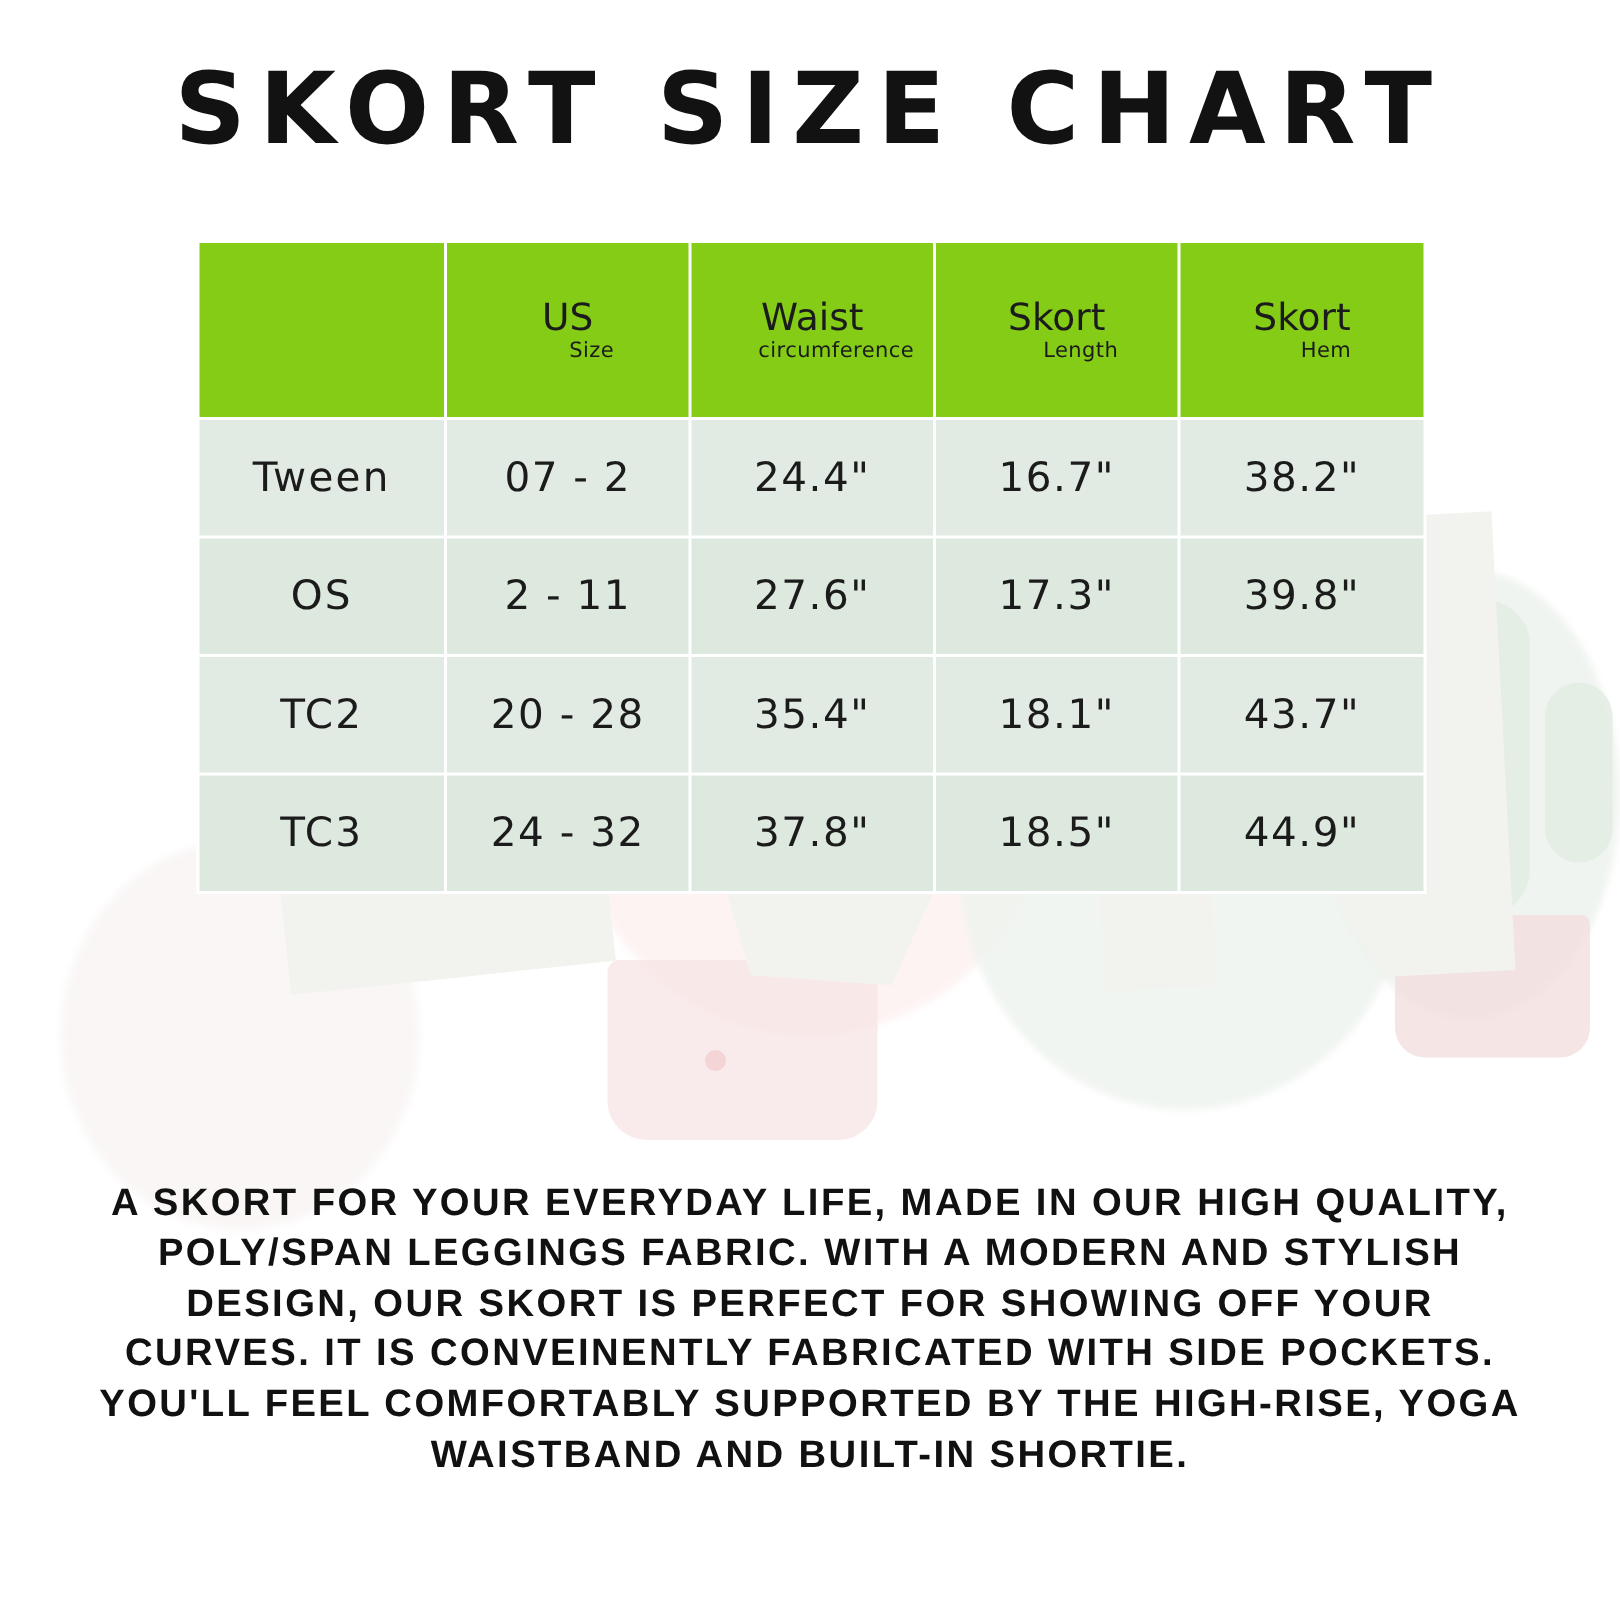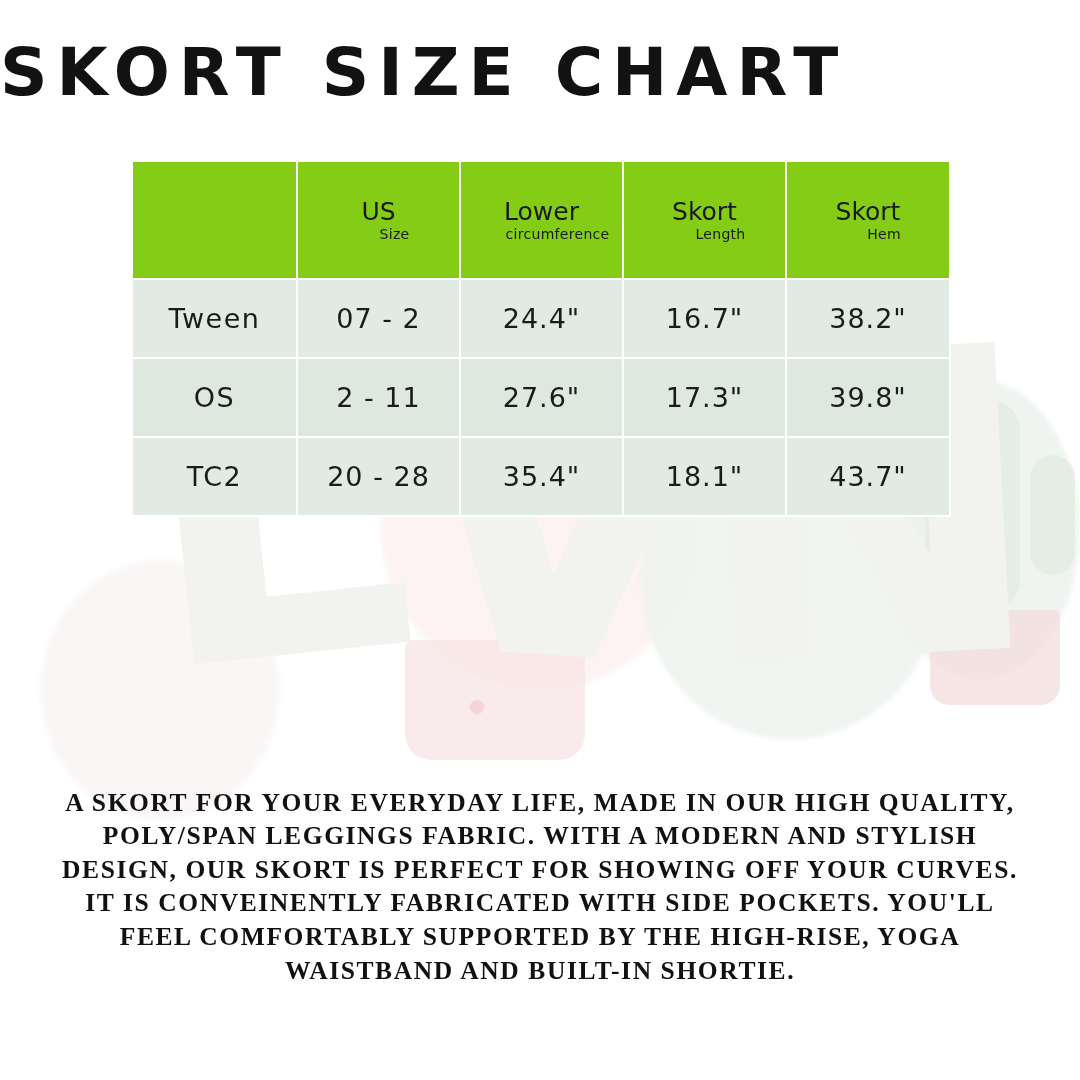--- a/index.html
+++ b/index.html
@@ -69,21 +69,21 @@
   
   .page {
     position: relative;
     z-index: 2;
     width: 1080px;
     height: 1080px;
     box-sizing: border-box;
   }
 
   .title {
-    text-align: left;
+    text-align: center;
     font-family: "DejaVu Sans", sans-serif;
     font-weight: bold;
     font-size: 66px;
     letter-spacing: 9px;
     color: #121212;
     margin: 0;
     padding-top: 34px;
     white-space: nowrap;
   }
 
@@ -145,21 +145,21 @@
   tbody tr:nth-child(even) td { background: #dde8df; }
   thead td { background: #dfe9e1; }
 
   
   .description {
     position: absolute;
     left: 60px;
     top: 760px;
     width: 960px;
     text-align: center;
-    font-family: Liberation Serif, serif;
+    font-family: Liberation Sans, sans-serif;
     font-weight: bold;
     font-size: 25.5px;
     line-height: 1.32;
     letter-spacing: 1.6px;
     color: #111111;
     text-transform: uppercase;
   }
 </style>
 </head>
 <body>
@@ -195,21 +195,21 @@
           <col class="c4">
       </colgroup>
       <thead>
         <tr>
           <td class="corner"></td>
           <td>
             <span>US</span>
             <span class="sub">Size</span>
           </td>
           <td>
-            <span>Lower</span>
+            <span>Waist</span>
             <span class="sub">circumference</span>
           </td>
           <td>
             <span>Skort</span>
             <span class="sub">Length</span>
           </td>
           <td>
             <span>Skort</span>
             <span class="sub">Hem</span>
           </td>
@@ -230,19 +230,26 @@
           <td>17.3"</td>
           <td>39.8"</td>
         </tr>
         <tr>
           <td class="rowhead">TC2</td>
           <td>20 - 28</td>
           <td>35.4"</td>
           <td>18.1"</td>
           <td>43.7"</td>
         </tr>
+        <tr>
+          <td class="rowhead">TC3</td>
+          <td>24 - 32</td>
+          <td>37.8"</td>
+          <td>18.5"</td>
+          <td>44.9"</td>
+        </tr>
       </tbody>
     </table>
   </div>
 
   <p class="description">A SKORT FOR YOUR EVERYDAY LIFE, MADE IN OUR HIGH QUALITY, POLY/SPAN LEGGINGS FABRIC. WITH A MODERN AND STYLISH DESIGN, OUR SKORT IS PERFECT FOR SHOWING OFF YOUR CURVES. IT IS CONVEINENTLY FABRICATED WITH SIDE POCKETS. YOU'LL FEEL COMFORTABLY SUPPORTED BY THE HIGH-RISE, YOGA WAISTBAND AND BUILT-IN SHORTIE.</p>
 
 </div>
 
 </body></html>

